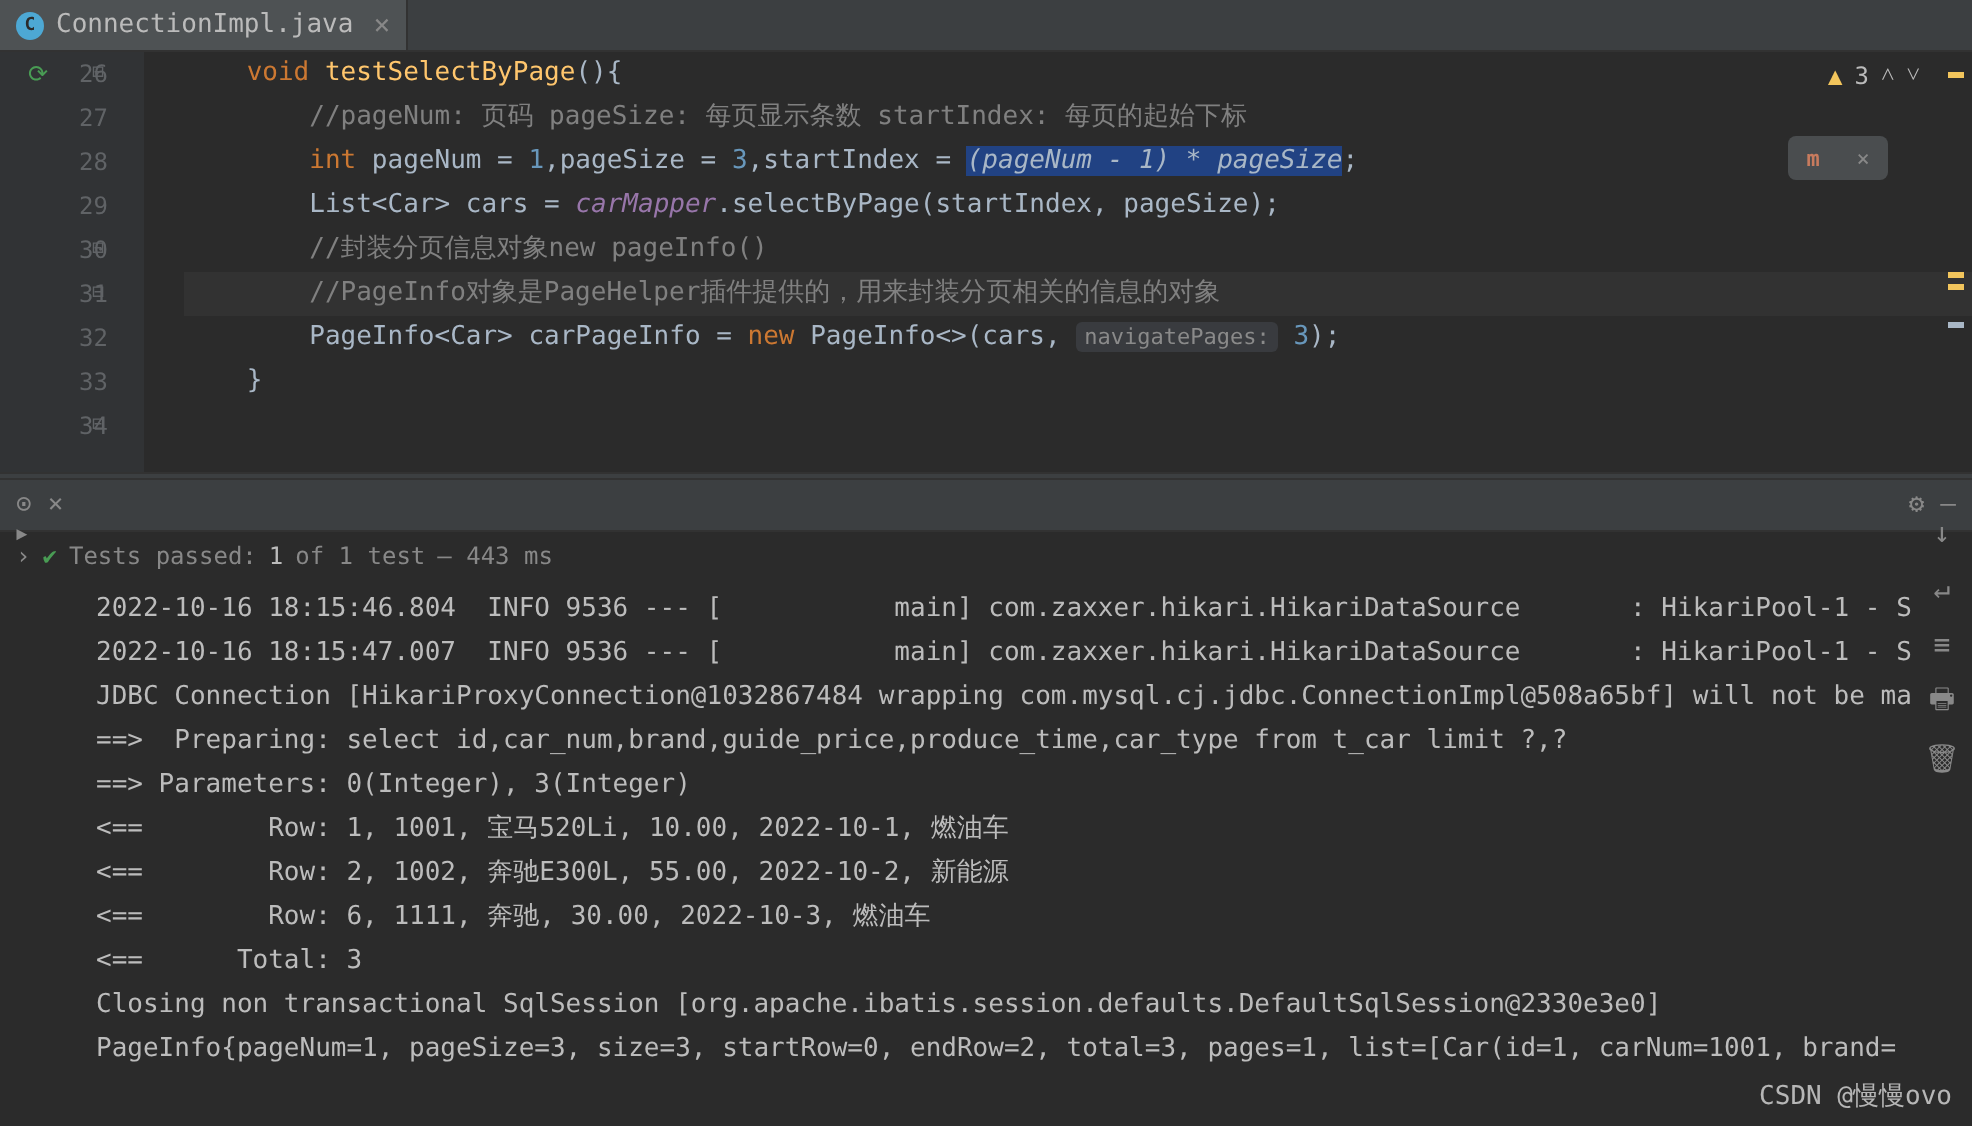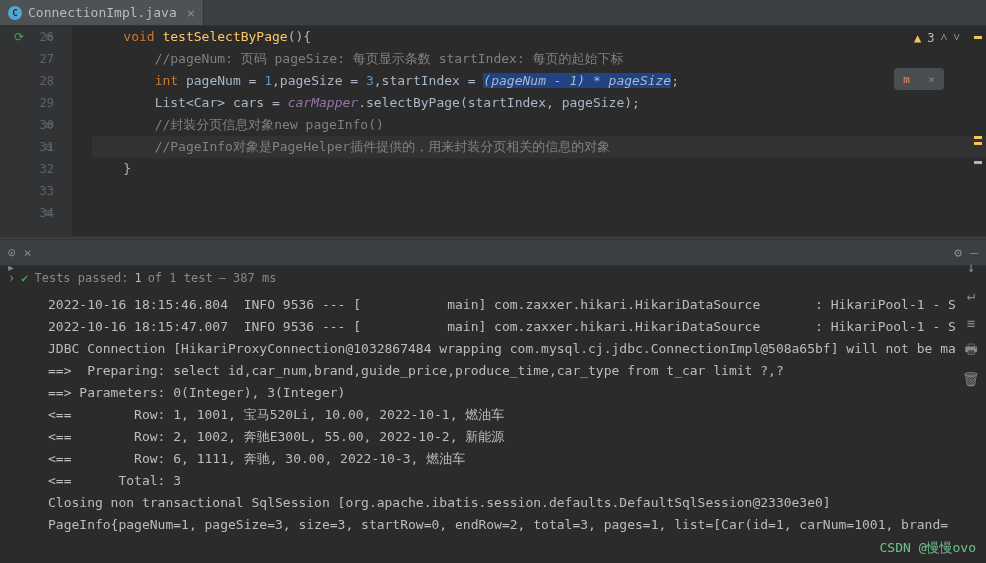--- a/index.html
+++ b/index.html
@@ -214,21 +214,21 @@
       display: flex;
       align-items: center;
       justify-content: center;
       cursor: pointer;
       font-size: 14px;
     }
     .watermark {
       position: absolute;
       bottom: 6px;
       right: 10px;
-      color: #86efac;
+      color: #e5e5e5;
       font-size: 13px;
       opacity: 0.75;
     }
     .left-gutter-console {
       position: absolute;
       left: 2px;
       top: 258px;
       display: flex;
       flex-direction: column;
       gap: 6px;
@@ -258,20 +258,21 @@
     <div class="gutter-line"><span>33</span></div>
     <div class="gutter-line"><span>34</span><span class="fold-icon">⊟</span></div>
   </div>
   <div class="code-area">
     <div class="code-line">    <span class="kw">void </span><span class="method">testSelectByPage</span><span>(){</span></div>
     <div class="code-line">        <span class="comment">//pageNum: 页码 pageSize: 每页显示条数 startIndex: 每页的起始下标</span></div>
     <div class="code-line">        <span class="kw">int</span><span> pageNum = </span><span class="num">1</span><span>,pageSize = </span><span class="num">3</span><span>,startIndex = </span><span class="highlight-expr">(pageNum - 1) * pageSize</span><span>;</span></div>
     <div class="code-line">        <span>List&lt;Car&gt; cars = </span><span class="field">carMapper</span><span>.selectByPage(startIndex, pageSize);</span></div>
     <div class="code-line">        <span class="comment">//封装分页信息对象new pageInfo()</span></div>
     <div class="code-line line-highlight">        <span class="comment">//PageInfo对象是PageHelper插件提供的，用来封装分页相关的信息的对象</span></div>
+    <div class="code-line">        <span>PageInfo&lt;Car&gt; carPageInfo = </span><span class="kw">new </span><span>PageInfo&lt;&gt;(cars, </span><span class="param-hint">navigatePages:</span><span class="num"> 3</span><span>);</span></div>
     <div class="code-line">    <span>}</span></div>
   </div>
 </div>
 
 <div class="warnings-badge">
   <span class="warn-triangle">▲</span>
   <span>3</span>
   <span>˄</span>
   <span>˅</span>
 </div>
@@ -300,21 +301,21 @@
     <span>—</span>
   </div>
 </div>
 
 <div class="test-status-bar">
   <span style="color:#888">›</span>
   <span class="check-icon">✔</span>
   <span>Tests passed: </span>
     <span style="color:#bbb">1</span>
     <span> of 1 test</span>
-    <span> – 387 ms</span>
+    <span> – 443 ms</span>
 </div>
 
 <div class="console">
   <div class="console-line">2022-10-16 18:15:46.804  INFO 9536 --- [           main] com.zaxxer.hikari.HikariDataSource       : HikariPool-1 - S</div>
   <div class="console-line">2022-10-16 18:15:47.007  INFO 9536 --- [           main] com.zaxxer.hikari.HikariDataSource       : HikariPool-1 - S</div>
   <div class="console-line">JDBC Connection [HikariProxyConnection@1032867484 wrapping com.mysql.cj.jdbc.ConnectionImpl@508a65bf] will not be ma</div>
   <div class="console-line">==&gt;  Preparing: select id,car_num,brand,guide_price,produce_time,car_type from t_car limit ?,?</div>
   <div class="console-line">==&gt; Parameters: 0(Integer), 3(Integer)</div>
   <div class="console-line">&lt;==        Row: 1, 1001, 宝马520Li, 10.00, 2022-10-1, 燃油车</div>
   <div class="console-line">&lt;==        Row: 2, 1002, 奔驰E300L, 55.00, 2022-10-2, 新能源</div>

